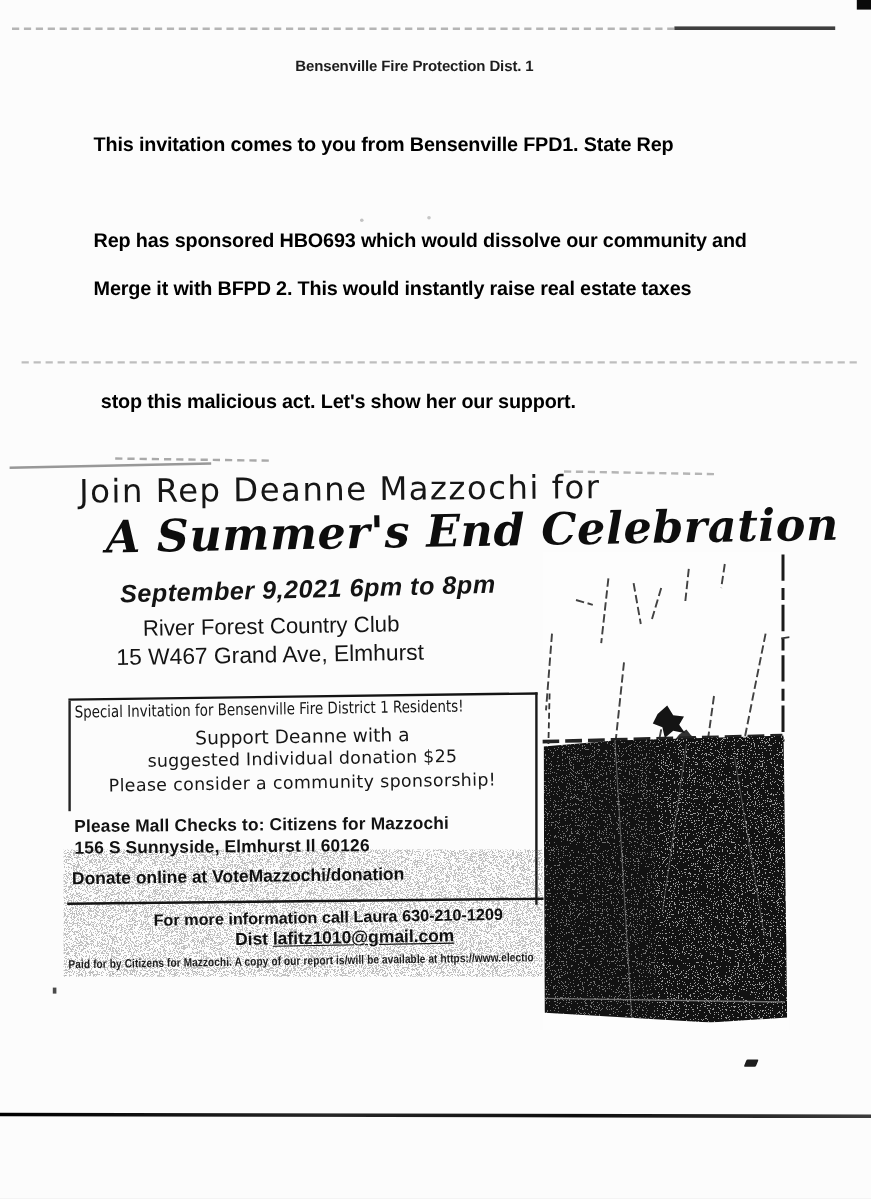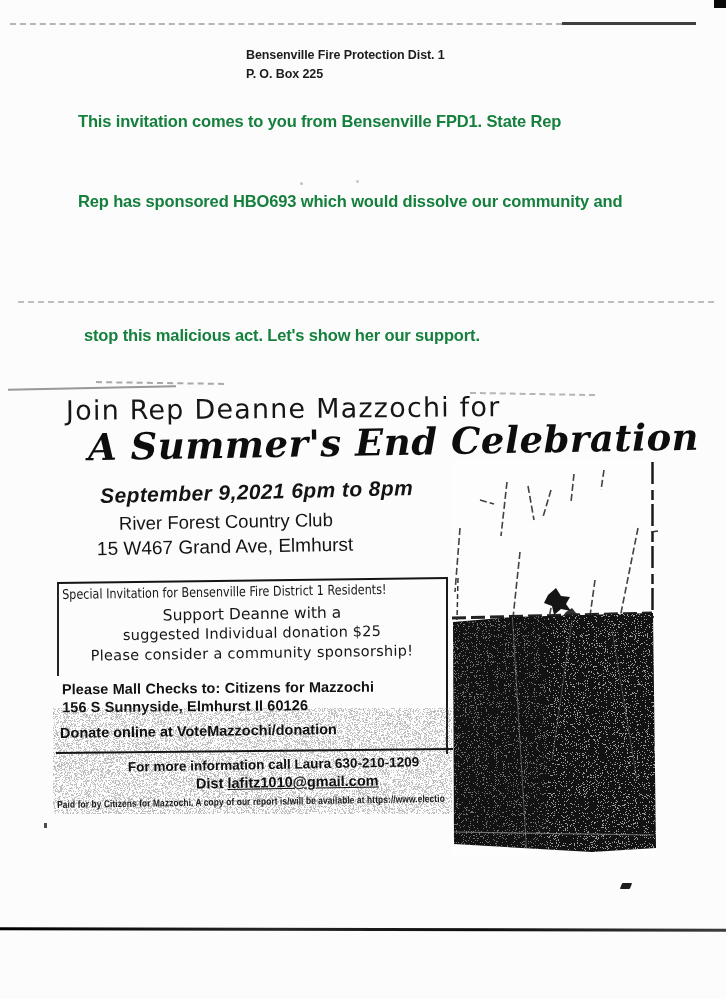--- a/index.html
+++ b/index.html
@@ -22,21 +22,21 @@
   .a-speck1{left:44px;top:823px;width:3px;height:5px;background:#4a4a4a;}
   .a-mark-eq{left:621px;top:883px;width:10px;height:6px;background:#1d1d1d;transform:skewX(-22deg);border-radius:1px;}
   .a-bottom{left:0;top:928px;width:726px;height:3px;
     background:linear-gradient(90deg,#000 0%,#262626 38%,#0e0e0e 66%,#3c3c3c 100%);
     transform:rotate(.12deg);}
   
   .sender{position:absolute;left:246px;top:46px;font-weight:bold;font-size:12.5px;
     line-height:19px;letter-spacing:-.1px;color:#1d1d1d;}
   
   .intro-line{position:absolute;left:78px;white-space:nowrap;font-weight:bold;
-    font-size:16.5px;letter-spacing:-.15px;color:#15803d;}
+    font-size:16.5px;letter-spacing:-.15px;color:#000000;}
   .il1{top:112px}.il2{top:152px}.il3{top:192px}.il4{top:232px}.il5{top:272px}
   .il6{top:326px;left:84px}
   
   .join-line{position:absolute;left:66px;top:393px;font-family:"DejaVu Sans",sans-serif;
     font-size:27px;letter-spacing:1.2px;color:#161616;transform:rotate(-.5deg);white-space:nowrap;}
   .event-title{position:absolute;left:88px;top:420px;z-index:5;
     font-family:"DejaVu Serif",serif;font-style:italic;font-weight:bold;
     font-size:37px;letter-spacing:.5px;color:#0d0d0d;transform:rotate(-1deg);white-space:nowrap;}
   .event-datetime{position:absolute;left:100px;top:480px;font-weight:bold;font-style:italic;
     font-size:21px;letter-spacing:.4px;transform:rotate(-1.5deg);white-space:nowrap;color:#141414;}
@@ -88,25 +88,25 @@
   <div class="artifact a-mid"></div>
   <div class="artifact a-sq1"></div>
   <div class="artifact a-sq2"></div>
   <div class="artifact a-sq3"></div>
   <div class="artifact a-dot1"></div>
   <div class="artifact a-dot2"></div>
   <div class="artifact a-speck1"></div>
 
   <div class="sender">
     <div>Bensenville Fire Protection Dist. 1</div>
-    <div>P. O. Box 225</div>
   </div>
 
   <div class="intro-line il1">This invitation comes to you from Bensenville FPD1. State  Rep</div>
   <div class="intro-line il3">Rep has sponsored HBO693  which would dissolve our community and</div>
+  <div class="intro-line il4">Merge it with BFPD 2. This would instantly raise real estate taxes</div>
   <div class="intro-line il6">stop this malicious act. Let's show her our support.</div>
 
   <div class="join-line">Join Rep Deanne Mazzochi for</div>
   <div class="event-title">A Summer's End Celebration</div>
   <div class="event-datetime">September 9,2021 6pm to 8pm</div>
   <div class="event-venue">River Forest Country Club</div>
   <div class="event-address">15 W467 Grand Ave, Elmhurst</div>
 
   <div class="artifact box-top"></div>
   <div class="artifact box-left"></div>

